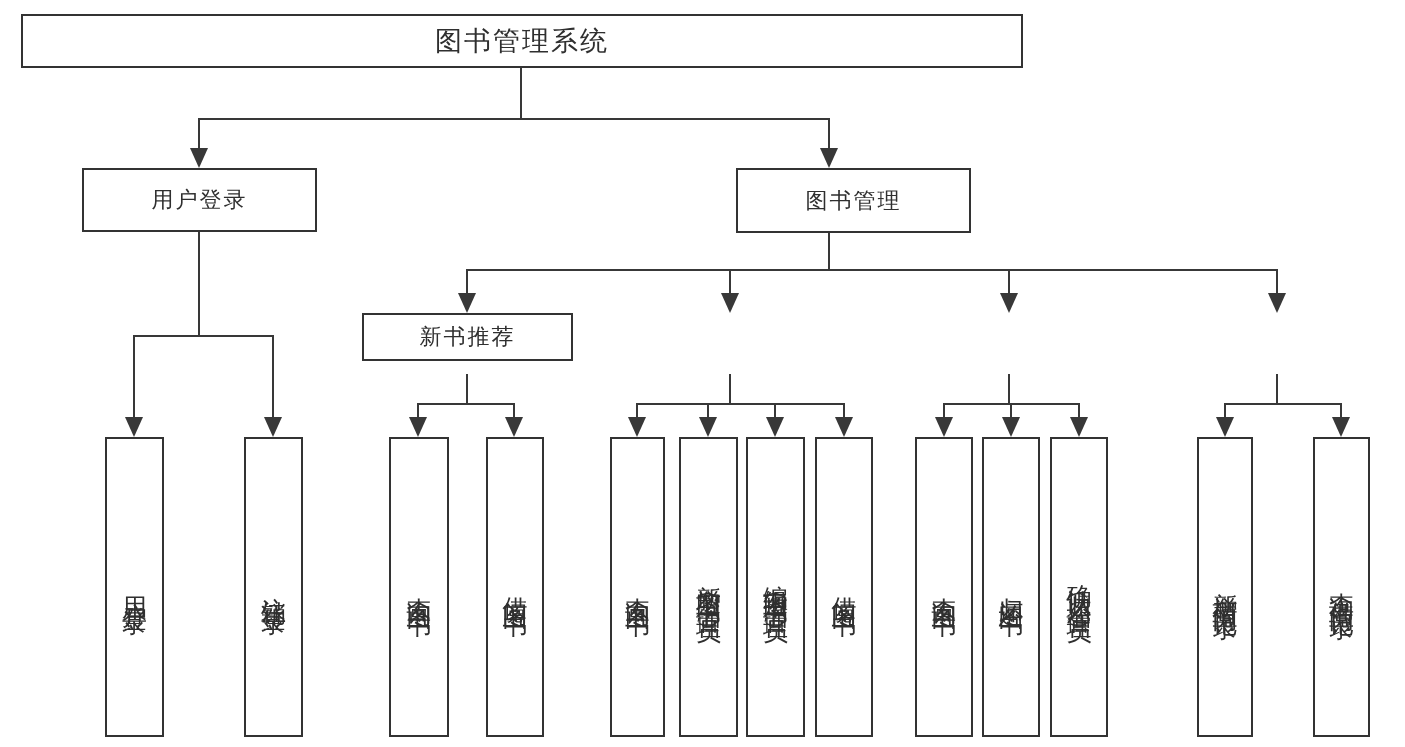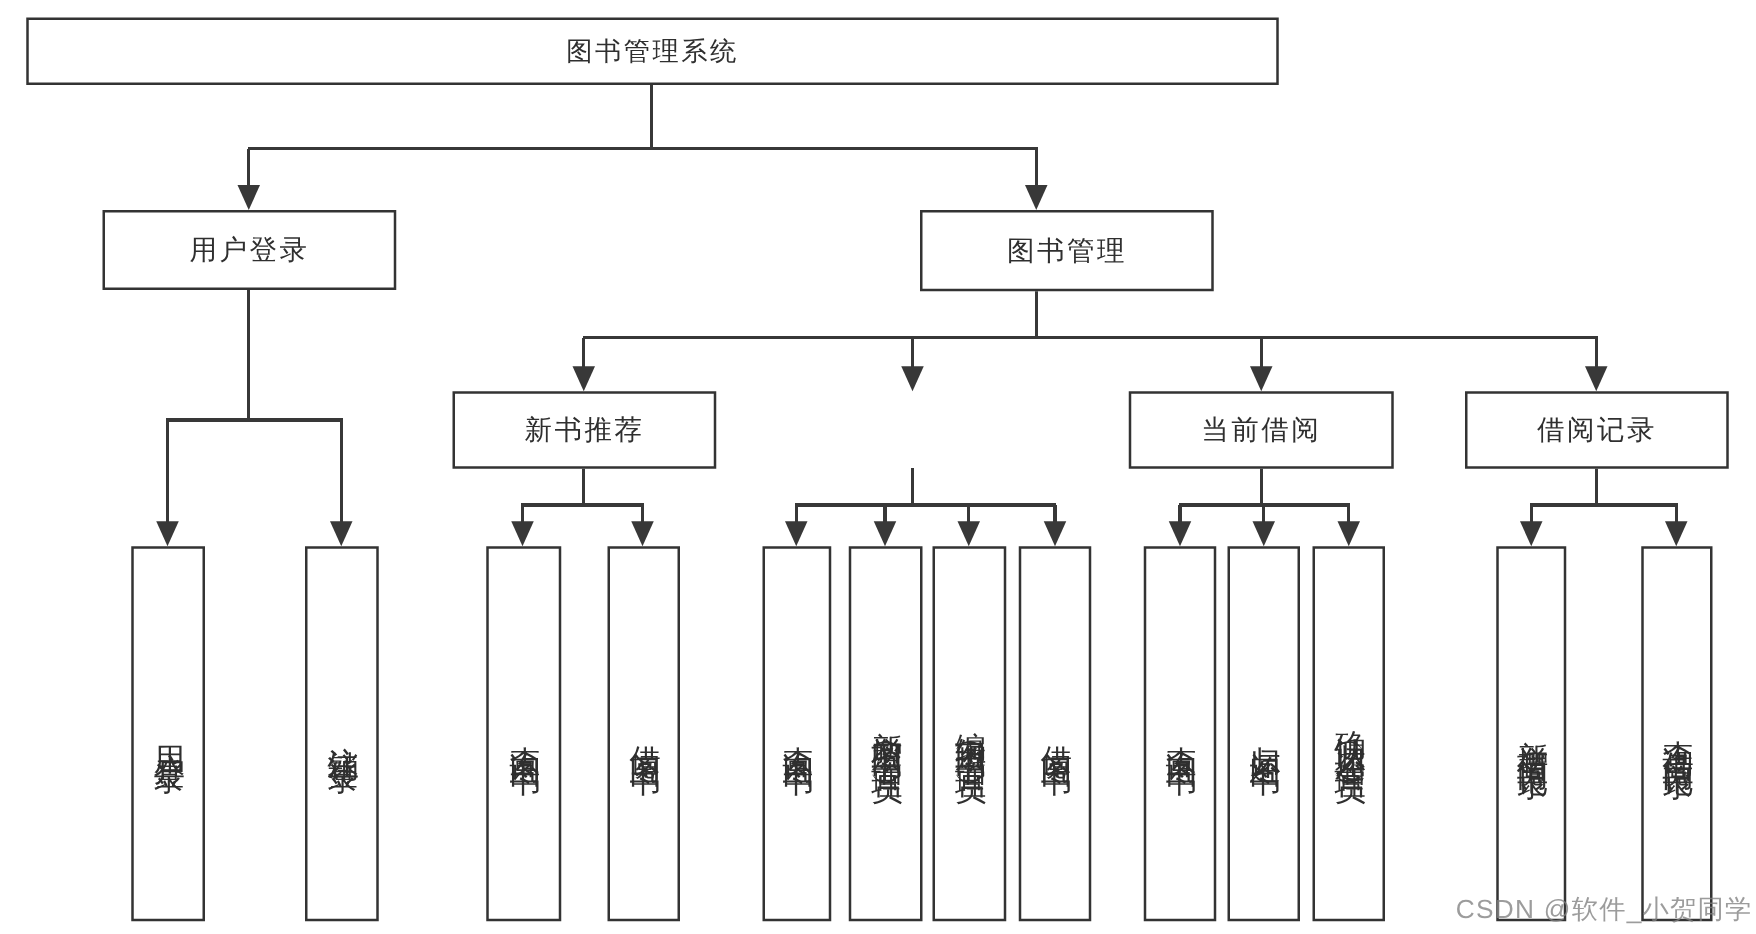--- a/index.html
+++ b/index.html
@@ -6,21 +6,21 @@
   .canvas{
     position:relative;width:1405px;height:747px;background:#ffffff;
     font-family:"Liberation Sans","DejaVu Sans",sans-serif;color:#2f2f2f;overflow:hidden;
   }
   .wires{position:absolute;left:0;top:0;}
   .node{
     position:absolute;background:#ffffff;border:2.5px solid #333333;
     display:flex;align-items:center;justify-content:center;box-sizing:border-box;
   }
   .hbox{font-size:22px;letter-spacing:2px;white-space:nowrap;}
-  .root{font-size:21px;}
+  .root{font-size:27px;}
   .vtext{
     writing-mode:vertical-rl;text-orientation:mixed;
     font-size:25px;letter-spacing:5px;line-height:1;white-space:nowrap;
   }
   .watermark{
     position:absolute;top:713px;right:3px;font-size:21px;letter-spacing:1px;
     color:rgba(128,128,128,0.78);white-space:nowrap;
   }
 </style>
 </head>
@@ -65,28 +65,22 @@
     <span>图书管理系统</span>
   </div>
 
   <div class="node hbox" style="left:82px;top:168px;width:235px;height:64px">
     <span>用户登录</span>
   </div>
   <div class="node hbox" style="left:736px;top:168px;width:235px;height:65px">
     <span>图书管理</span>
   </div>
 
-  <div class="node hbox" style="left:362px;top:313px;width:211px;height:62px">
+  <div class="node hbox" style="left:362px;top:313px;width:211px;height:48px">
     <span>新书推荐</span>
-  </div>
-  <div class="node hbox" style="left:903px;top:313px;width:212px;height:62px">
-    <span>当前借阅</span>
-  </div>
-  <div class="node hbox" style="left:1172px;top:313px;width:211px;height:62px">
-    <span>借阅记录</span>
   </div>
 
   <div class="node" style="left:105px;top:437px;width:59px;height:300px">
     <span class="vtext">用户登录</span>
   </div>
   <div class="node" style="left:244px;top:437px;width:59px;height:300px">
     <span class="vtext">注销登录</span>
   </div>
 
   <div class="node" style="left:389px;top:437px;width:60px;height:300px">
@@ -119,14 +113,13 @@
     <span class="vtext">确认归还（管理员）</span>
   </div>
 
   <div class="node" style="left:1197px;top:437px;width:56px;height:300px">
     <span class="vtext">新增借阅记录</span>
   </div>
   <div class="node" style="left:1313px;top:437px;width:57px;height:300px">
     <span class="vtext">查询借阅记录</span>
   </div>
 
-  <div class="watermark">CSDN @软件_小贺同学</div>
 </div>
 
 </body></html>

